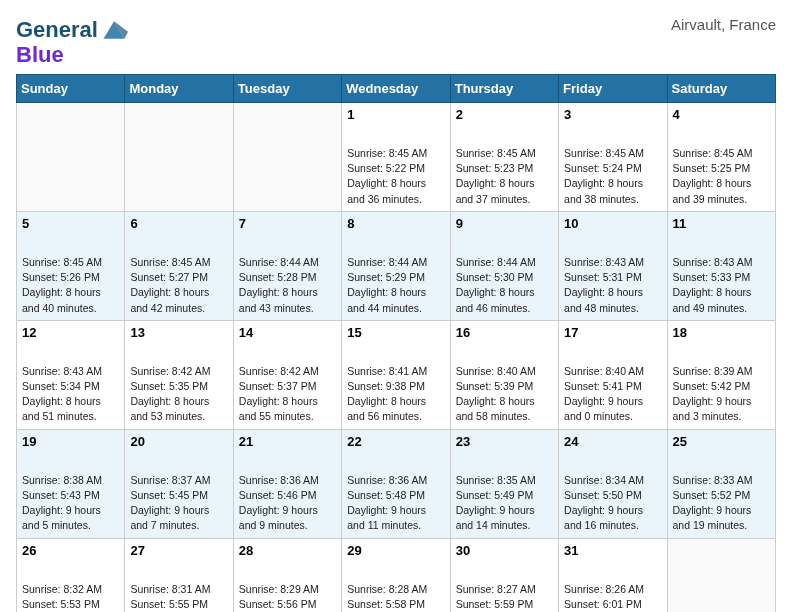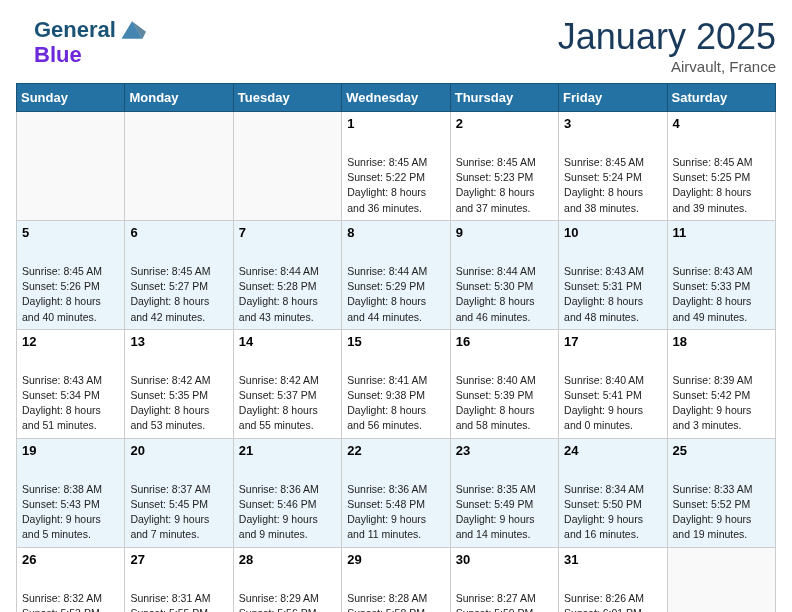--- a/index.html
+++ b/index.html
@@ -8,21 +8,20 @@
       background: #fff;
       width: 792px;
       min-height: 612px;
       padding: 16px;
     }
     .header {
       display: flex;
       justify-content: space-between;
       align-items: flex-start;
       margin-bottom: 8px;
-      margin-left: 18px;
     }
     .logo {
       display: flex;
       align-items: center;
     }
     .logo-text {
       font-size: 22px;
       font-weight: bold;
       color: #1a5276;
       line-height: 1;
@@ -101,21 +100,20 @@
         <span class="logo-text">General</span>
         <svg class="logo-icon" viewBox="0 0 32 32">
           <polygon points="4,26 16,6 28,26" fill="#2471a3" opacity="0.85"></polygon>
           <polygon points="16,6 28,26 32,18" fill="#1a5276" opacity="0.7"></polygon>
         </svg>
       </div>
       <span class="logo-text" style="color:#6d28d9;">Blue</span>
     </div>
   </div>
   <div class="title-block">
-    <div class="month-title">January 2025</div>
     <div class="location">Airvault, France</div>
   </div>
 </div>
 
 <table>
   <thead>
     <tr id="weekday-header">
     <th>Sunday</th>
         <th>Monday</th>
         <th>Tuesday</th>

